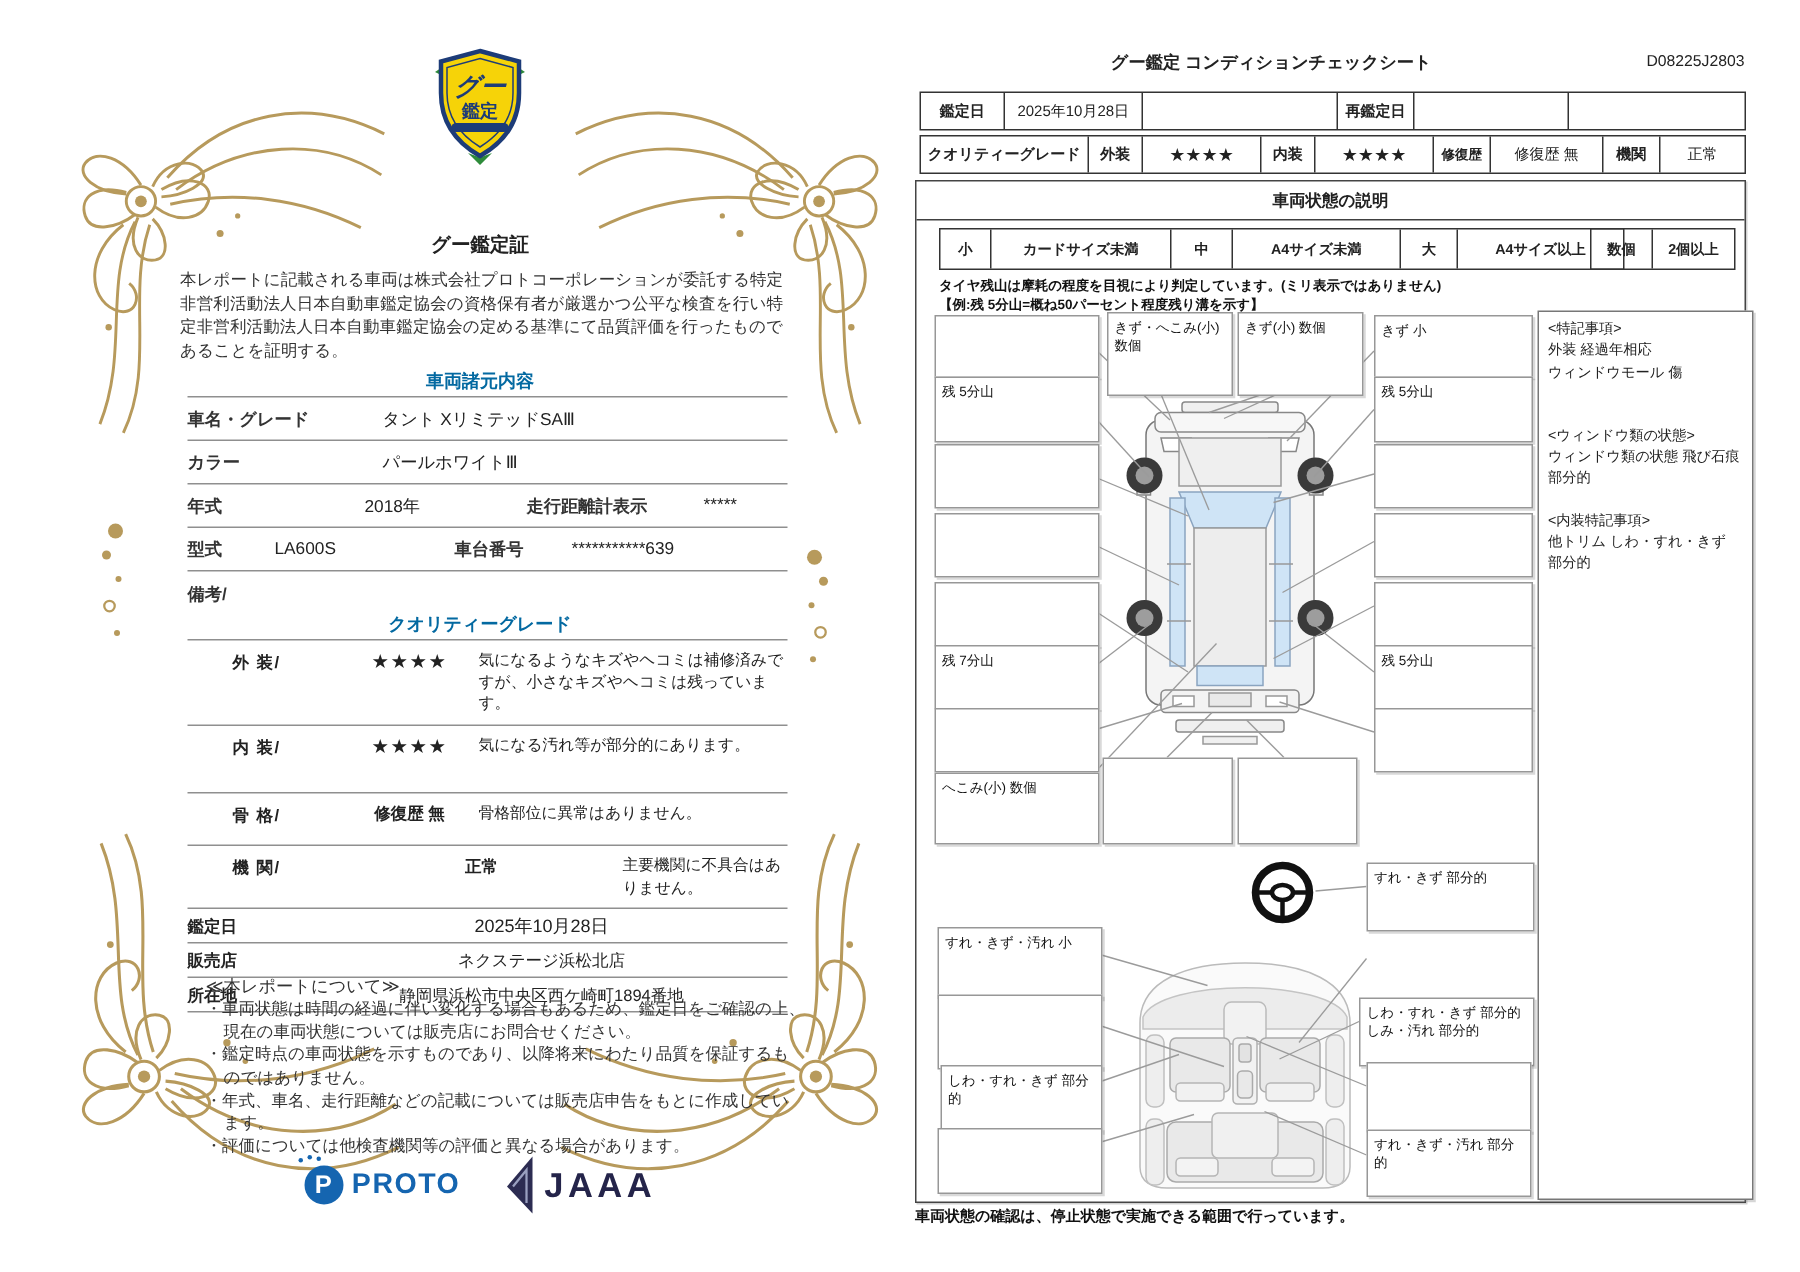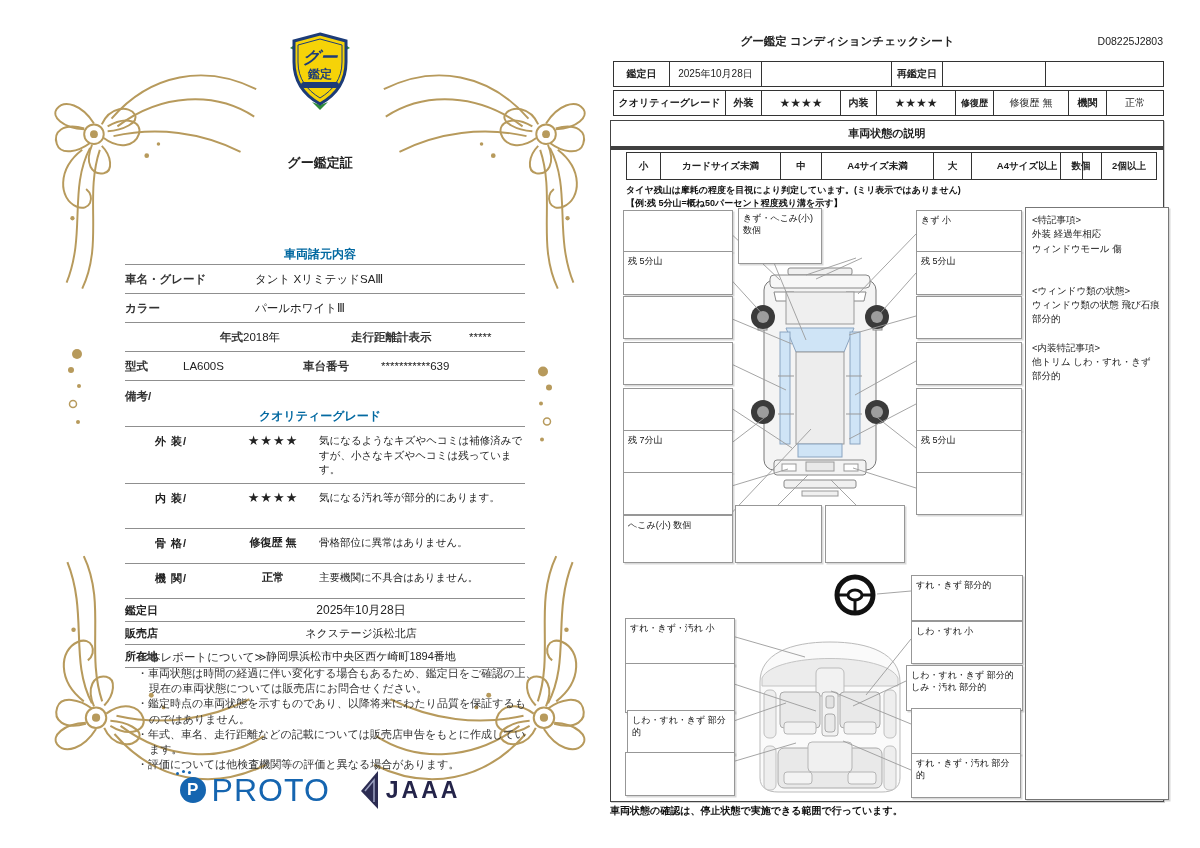--- a/index.html
+++ b/index.html
@@ -39,36 +39,36 @@
   .irow .glab{width:72px;font-weight:bold;flex:none;}
   .irow .ival{flex:1;text-align:center;}
   .irow:last-child{border-bottom:1px solid #8f8f8f;}
   .about{position:absolute;left:82px;top:622px;width:400px;z-index:2;font-size:11px;color:#333;}
   .about .atitle{font-size:11.5px;margin-bottom:1px;}
   .about .abullet{padding-left:12px;text-indent:-12px;line-height:1.38;}
   .logos{position:absolute;left:0;right:0;top:742px;display:flex;justify-content:center;align-items:center;gap:30px;z-index:2;}
   .proto{display:flex;align-items:center;gap:6px;}
   .proto .pmark{position:relative;width:26px;height:26px;border-radius:50%;background:#1565b0;color:#fff;font-weight:bold;font-size:17px;line-height:26px;text-align:center;}
   .proto .pmark i{position:absolute;left:-4px;top:-5px;width:3px;height:3px;border-radius:50%;background:#1565b0;box-shadow:6px -2px 0 #1565b0,12px -1px 0 #1565b0;}
-  .proto .ptext{font-size:32px;font-weight:400;color:#1565b0;letter-spacing:1px;}
+  .proto .ptext{font-size:19px;font-weight:700;color:#1565b0;letter-spacing:1px;}
   .jaaa{display:flex;align-items:center;gap:6px;}
   .jaaa .jtext{font-size:23px;font-weight:800;color:#24244a;letter-spacing:3px;}
   
   .right-page{position:absolute;left:600px;top:28px;width:565px;height:800px;font-size:10px;}
   .rp-title{position:absolute;left:0;right:70px;top:6px;text-align:center;font-weight:bold;font-size:11.5px;}
   .rp-docno{position:absolute;right:2px;top:7px;font-size:10.5px;color:#222;}
   .t1{position:absolute;left:13px;top:33px;width:549px;height:24px;display:flex;border:1px solid #333;}
   .t1 .c{border-right:1px solid #333;display:flex;align-items:center;justify-content:center;}
   .t1 .c:last-child{border-right:none;}
   .t2{position:absolute;left:13px;top:62px;width:549px;height:24px;display:flex;border:1px solid #333;}
   .t2 .c{border-right:1px solid #333;display:flex;align-items:center;justify-content:center;}
   .t2 .c:last-child{border-right:none;}
   .blab{font-weight:bold;}
   .bigbox{position:absolute;left:10px;top:92px;width:552px;height:680px;border:1px solid #444;box-shadow:1px 1px 0 rgba(140,140,140,.4);}
-  .bigbox .bartitle{height:25px;border-bottom:4px solid #404040;display:flex;align-items:center;justify-content:center;font-weight:bold;font-size:11px;}
+  .bigbox .bartitle{height:25px;border-bottom:1px solid #404040;display:flex;align-items:center;justify-content:center;font-weight:bold;font-size:11px;}
   .legend{position:absolute;display:flex;border:1px solid #333;height:26px;top:124px;}
   .legend .c{border-right:1px solid #333;display:flex;align-items:center;justify-content:center;font-size:9.5px;}
   .legend .c:last-child{border-right:none;}
   .tire-note{position:absolute;left:26px;top:156px;font-size:9px;font-weight:bold;line-height:1.45;color:#111;}
   .lbox{position:absolute;border:1px solid #979797;background:#fff;box-shadow:1.5px 1.5px 0 rgba(120,120,120,.28);
         font-size:9px;line-height:1.35;padding:3px 4px;color:#111;z-index:3;}
   .notes{position:absolute;left:425px;top:179px;width:130px;height:581px;border:1px solid #777;box-shadow:1.5px 1.5px 0 rgba(120,120,120,.3);
         padding:5px 6px;font-size:9.5px;line-height:1.5;z-index:3;background:#fff;}
   .notes div{min-height:14px;}
   .leader{position:absolute;left:0;top:0;width:565px;height:800px;z-index:2;pointer-events:none;}
@@ -135,34 +135,35 @@
     <path d="M56 12 L62 16 L54 20 Z" fill="#2e8b3a"></path>
     <path d="M24 70 L32 78 L40 70 L32 73 Z" fill="#2e8b3a"></path>
     <path d="M32 2 L58 9 L58 30 C58 50 48 63 32 72 C16 63 6 50 6 30 L6 9 Z" fill="#f6d308" stroke="#1d3c78" stroke-width="3"></path>
     <path d="M32 7 L54 13 L54 30 C54 47 45 58 32 66 C19 58 10 47 10 30 L10 13 Z" fill="none" stroke="#1d3c78" stroke-width="1"></path>
     <text x="32" y="31" text-anchor="middle" font-size="17" font-style="italic" font-weight="bold" fill="#1d3c78">グー</text>
     <text x="32" y="46" text-anchor="middle" font-size="12" font-weight="bold" fill="#1d3c78">鑑定</text>
     <rect x="13" y="50" width="38" height="6" rx="3" fill="#1d3c78"></rect>
   </svg>
 
   <div class="cert-sub">グー鑑定証</div>
+  <div class="cert-intro">本レポートに記載される車両は株式会社プロトコーポレーションが委託する特定非営利活動法人日本自動車鑑定協会の資格保有者が厳選かつ公平な検査を行い特定非営利活動法人日本自動車鑑定協会の定める基準にて品質評価を行ったものであることを証明する。</div>
 
   <div class="sec-title" style="top:218px;">車両諸元内容</div>
 
   <div class="spec-table">
     <div class="srow">
       <span class="lab" style="width:130px;">車名・グレード</span>
       <span>タント XリミテッドSAⅢ</span>
     </div>
     <div class="srow">
       <span class="lab" style="width:130px;">カラー</span>
       <span>パールホワイトⅢ</span>
     </div>
     <div class="srow">
-      <span class="lab" style="width:118px;text-align:right;">年式</span>
+      <span class="lab" style="width:118px;">年式</span>
       <span style="width:108px;">2018年</span>
       <span class="lab" style="width:118px;">走行距離計表示</span>
       <span>*****</span>
     </div>
     <div class="srow">
       <span class="lab" style="width:58px;">型式</span>
       <span style="width:120px;">LA600S</span>
       <span class="lab" style="width:78px;">車台番号</span>
       <span>***********639</span>
     </div>
@@ -182,21 +183,21 @@
     <div class="grow" style="min-height:32px;">
       <span class="glab">内 装/</span>
       <span class="gval stars">★★★★</span>
       <span class="gdesc">気になる汚れ等が部分的にあります。</span>
     </div>
     <div class="grow" style="min-height:22px;">
       <span class="glab">骨 格/</span>
       <span class="gval">修復歴 無</span>
       <span class="gdesc">骨格部位に異常はありません。</span>
     </div>
-    <div class="grow" style="min-height:22px;">
+    <div class="grow" style="min-height:22px;gap:48px;">
       <span class="glab">機 関/</span>
       <span class="gval">正常</span>
       <span class="gdesc">主要機関に不具合はありません。</span>
     </div>
     <div class="irow">
       <span class="glab">鑑定日</span>
       <span class="ival" style="font-size:12px;">2025年10月28日</span>
     </div>
     <div class="irow">
       <span class="glab">販売店</span>
@@ -377,20 +378,21 @@
   <div class="lbox" style="left:23px;top:182px;width:100px;height:34px;"></div>
   <div class="lbox" style="left:23px;top:223px;width:100px;height:36px;">残 5分山</div>
   <div class="lbox" style="left:23px;top:268px;width:100px;height:35px;"></div>
   <div class="lbox" style="left:23px;top:314px;width:100px;height:35px;"></div>
   <div class="lbox" style="left:23px;top:360px;width:100px;height:35px;"></div>
   <div class="lbox" style="left:23px;top:402px;width:100px;height:35px;">残 7分山</div>
   <div class="lbox" style="left:23px;top:444px;width:100px;height:35px;"></div>
   <div class="lbox" style="left:138px;top:180px;width:74px;height:48px;">きず・へこみ(小) 数個</div>
 
   <div class="lbox" style="left:23px;top:487px;width:100px;height:40px;">へこみ(小) 数個</div>
+  <div class="lbox" style="left:225px;top:180px;width:74px;height:48px;">きず(小) 数個</div>
 
   <div class="lbox" style="left:316px;top:182px;width:96px;height:34px;">きず 小</div>
   <div class="lbox" style="left:316px;top:223px;width:96px;height:36px;">残 5分山</div>
   <div class="lbox" style="left:316px;top:268px;width:96px;height:35px;"></div>
   <div class="lbox" style="left:316px;top:314px;width:96px;height:35px;"></div>
   <div class="lbox" style="left:316px;top:360px;width:96px;height:35px;"></div>
   <div class="lbox" style="left:316px;top:402px;width:96px;height:35px;">残 5分山</div>
   <div class="lbox" style="left:316px;top:444px;width:96px;height:35px;"></div>
 
   <div class="lbox" style="left:135px;top:477px;width:77px;height:50px;"></div>
@@ -403,21 +405,20 @@
     <div style="min-height:28px;"></div>
     <div>&lt;ウィンドウ類の状態&gt;</div>
     <div>ウィンドウ類の状態 飛び石痕 部分的</div>
     <div></div>
     <div>&lt;内装特記事項&gt;</div>
     <div>他トリム しわ・すれ・きず 部分的</div>
   </div>
 
   <div class="lbox" style="left:311px;top:547px;width:102px;height:38px;">すれ・きず 部分的</div>
   <div class="lbox" style="left:25px;top:590px;width:100px;height:40px;">すれ・きず・汚れ 小</div>
-  <div class="lbox" style="left:311px;top:593px;width:102px;height:35px;">しわ・すれ 小</div>
   <div class="lbox" style="left:25px;top:635px;width:100px;height:42px;"></div>
   <div class="lbox" style="left:306px;top:637px;width:107px;height:38px;">
     <span>しわ・すれ・きず 部分的</span><br>
     <span>しみ・汚れ 部分的</span>
   </div>
   <div class="lbox" style="left:27px;top:682px;width:98px;height:37px;">しわ・すれ・きず 部分的</div>
   <div class="lbox" style="left:311px;top:680px;width:100px;height:39px;"></div>
   <div class="lbox" style="left:25px;top:724px;width:100px;height:36px;"></div>
   <div class="lbox" style="left:311px;top:725px;width:100px;height:37px;">すれ・きず・汚れ 部分的</div>
 

